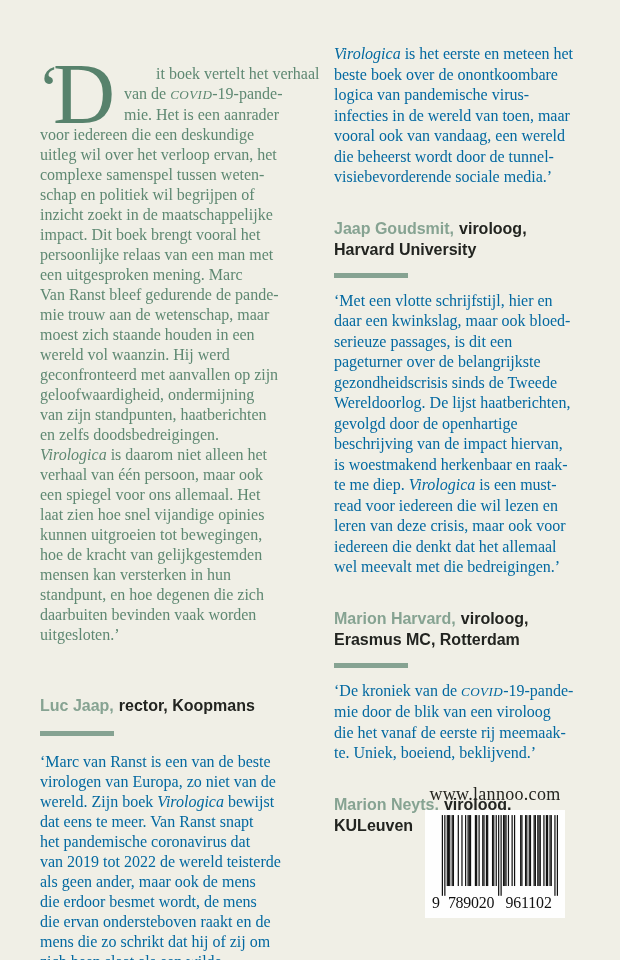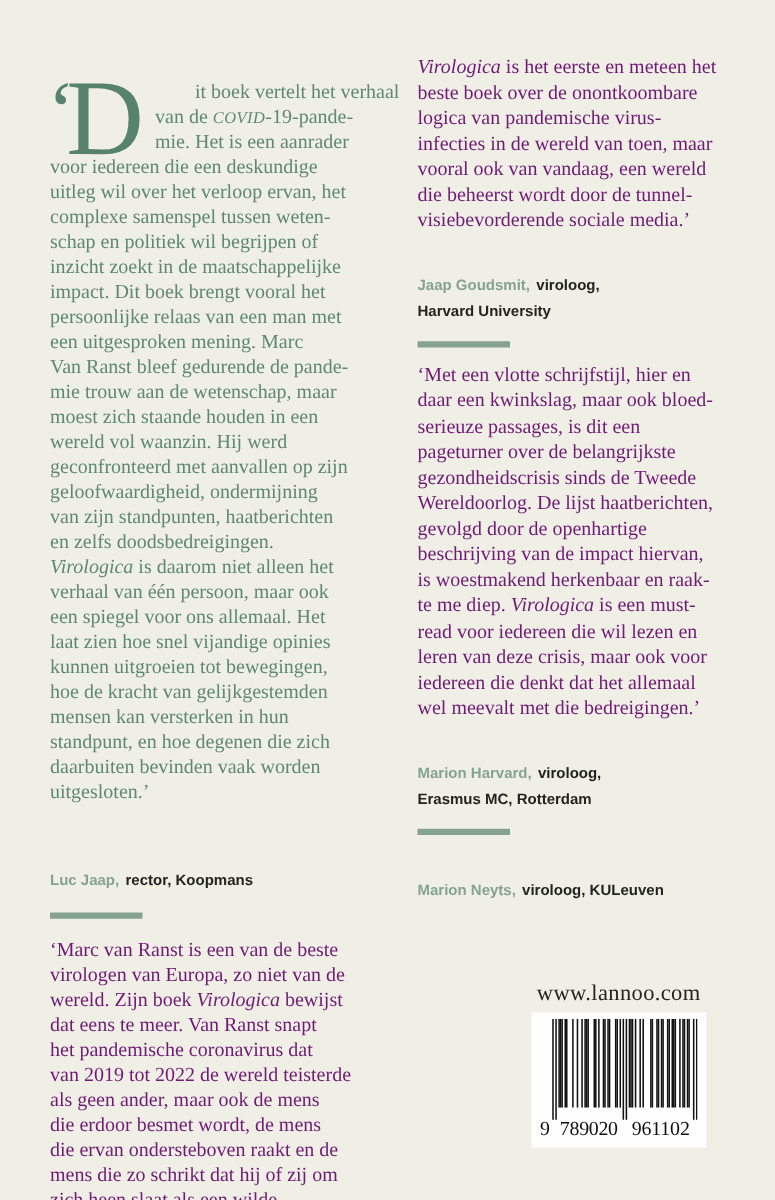--- a/index.html
+++ b/index.html
@@ -13,36 +13,36 @@
   }
   .cols { display:flex; gap:16px; padding:44px 0 0 40px; }
   .col-left  { width:278px; }
   .col-right { width:256px; }
 
   p.body-text {
     margin:0;
     font-size:16px;
     line-height:20px;
     white-space:pre;
-    color:#701a75;
+    color:#0369a1;
   }
   .col-right p.body-text { line-height:20.5px; }
   p.body-text.green { color:#5e8872; }
   p.body-text em { font-style:italic; }
   .sc { font-size:0.82em; letter-spacing:0.4px;font-style:italic; }
 
   
   .dropcap { float:left; width:84px; height:58px; position:relative; color:#57826c; }
   .dc-quote  { position:absolute; left:-2px; top:-8px; font-size:66px; line-height:1; }
   .dc-letter { position:absolute; left:13px; top:-13px; font-size:86px; line-height:1; }
 
   .attribution {
     font-family:"Liberation Sans", sans-serif;
     font-weight:bold;
-    font-size:12px;
+    font-size:16px;
     line-height:21px;
     margin:9px 0 0 0;
     white-space:pre-line;
   }
   .attr-name { color:#86a392; margin-right:5px; }
   .attr-role { color:#222420; }
 
   .divider { width:74px; height:5px; background:#86a392; margin:13px 0; }
   .col-left .divider { margin:15px 0 16px; }
 
@@ -90,20 +90,21 @@
       <div>
         <p class="body-text">‘Met een vlotte schrijfstijl, hier en<br>daar een kwinkslag, maar ook bloed-<br>serieuze passages, is dit een<br>pageturner over de belangrijkste<br>gezondheidscrisis sinds de Tweede<br>Wereldoorlog. De lijst haatberichten,<br>gevolgd door de openhartige<br>beschrijving van de impact hiervan,<br>is woestmakend herkenbaar en raak-<br>te me diep. <em>Virologica</em> is een must-<br>read voor iedereen die wil lezen en<br>leren van deze crisis, maar ook voor<br>iedereen die denkt dat het allemaal<br>wel meevalt met die bedreigingen.’</p>
         <p class="attribution">
           <span class="attr-name">Marion Harvard,</span><span class="attr-role">viroloog,<br>Erasmus MC, Rotterdam</span>
         </p>
       </div>
 
       <div class="divider"></div>
 
       <div>
+        <p class="body-text">‘De kroniek van de <span class="sc">COVID</span>-19-pande-<br>mie door de blik van een viroloog<br>die het vanaf de eerste rij meemaak-<br>te. Uniek, boeiend, beklijvend.’</p>
         <p class="attribution">
           <span class="attr-name">Marion Neyts,</span><span class="attr-role">viroloog, KULeuven</span>
         </p>
       </div>
 
     </div>
   </div>
 
   <div class="publisher">
     <div class="publisher-url">www.lannoo.com</div>

